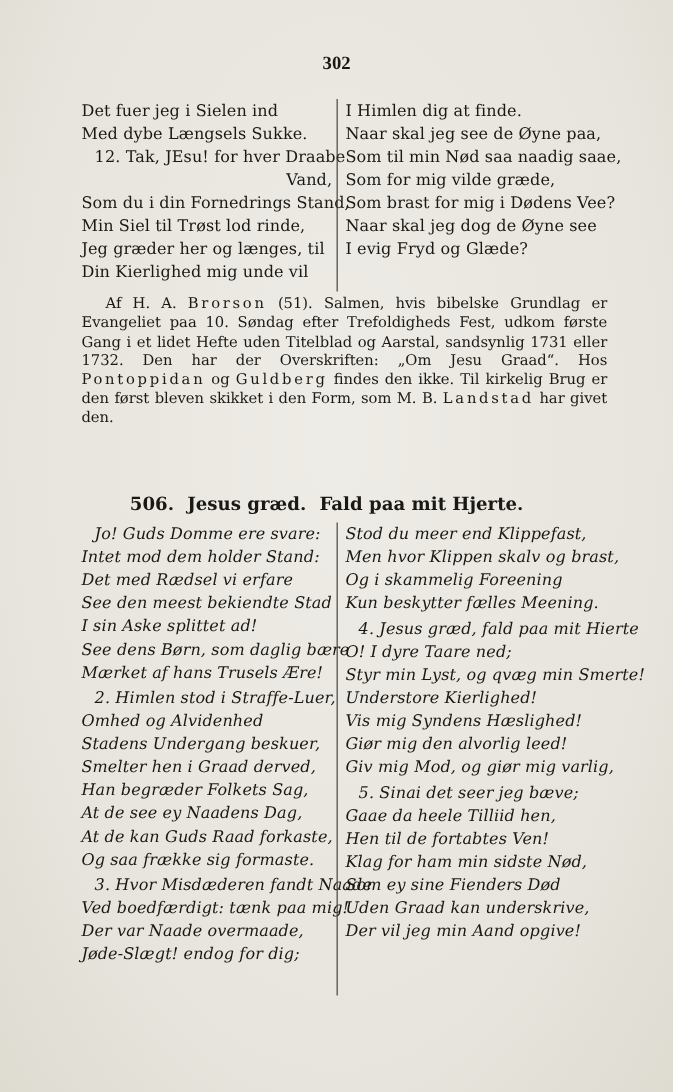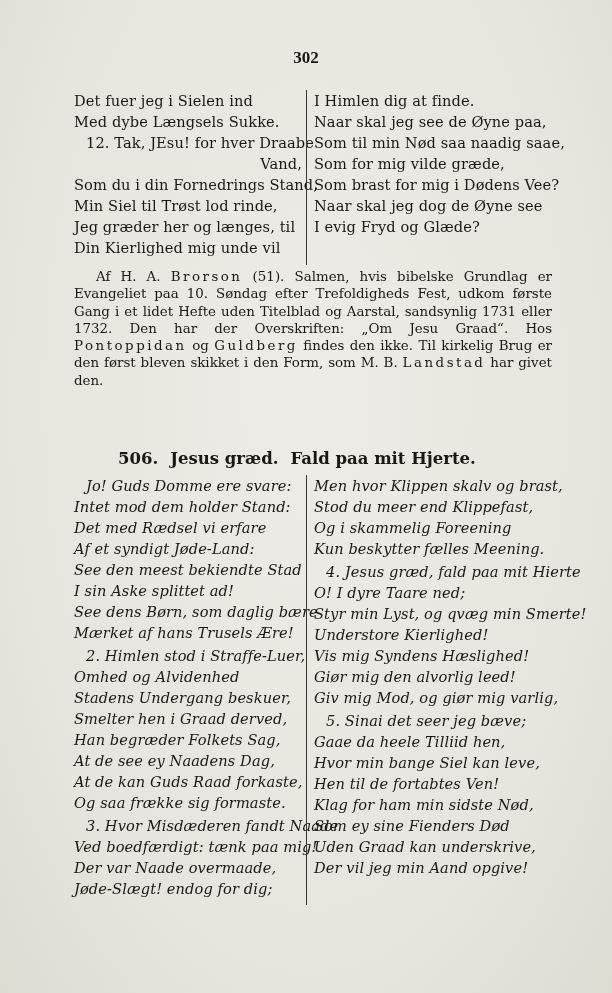--- a/index.html
+++ b/index.html
@@ -77,53 +77,51 @@
 
 <div class="hymn-title">
   <span class="num">506.</span><span>Jesus græd.</span><span class="t2">Fald paa mit Hjerte.</span>
 </div>
 
 <div class="cols" style="top:475px;height:440px;font-style:italic;">
   <div class="col left">
     <div class="line indent">Jo! Guds Domme ere svare:</div>
     <div class="line">Intet mod dem holder Stand:</div>
     <div class="line">Det med Rædsel vi erfare</div>
-    <div class="line">Af et syndigt Jøde-Land:</div>
     <div class="line">See den meest bekiendte Stad</div>
     <div class="line">I sin Aske splittet ad!</div>
     <div class="line">See dens Børn, som daglig bære</div>
     <div class="line">Mærket af hans Trusels Ære!</div>
     <div class="line indent gap">2. Himlen stod i Straffe-Luer,</div>
     <div class="line">Omhed og Alvidenhed</div>
     <div class="line">Stadens Undergang beskuer,</div>
     <div class="line">Smelter hen i Graad derved,</div>
     <div class="line">Han begræder Folkets Sag,</div>
     <div class="line">At de see ey Naadens Dag,</div>
     <div class="line">At de kan Guds Raad forkaste,</div>
     <div class="line">Og saa frække sig formaste.</div>
     <div class="line indent gap">3. Hvor Misdæderen fandt Naade</div>
     <div class="line">Ved boedfærdigt: tænk paa mig!</div>
     <div class="line">Der var Naade overmaade,</div>
     <div class="line">Jøde-Slægt! endog for dig;</div>
   </div>
   <div class="divider" style="height:430px;"></div>
   <div class="col right">
+    <div class="line">Stod du meer end Klippefast,</div>
     <div class="line">Men hvor Klippen skalv og brast,</div>
-    <div class="line">Stod du meer end Klippefast,</div>
     <div class="line">Og i skammelig Foreening</div>
     <div class="line">Kun beskytter fælles Meening.</div>
     <div class="line indent gap">4. Jesus græd, fald paa mit Hierte</div>
     <div class="line">O! I dyre Taare ned;</div>
     <div class="line">Styr min Lyst, og qvæg min Smerte!</div>
     <div class="line">Understore Kierlighed!</div>
     <div class="line">Vis mig Syndens Hæslighed!</div>
     <div class="line">Giør mig den alvorlig leed!</div>
     <div class="line">Giv mig Mod, og giør mig varlig,</div>
     <div class="line indent gap">5. Sinai det seer jeg bæve;</div>
     <div class="line">Gaae da heele Tilliid hen,</div>
-    <div class="line">Hvor min bange Siel kan leve,</div>
     <div class="line">Hen til de fortabtes Ven!</div>
     <div class="line">Klag for ham min sidste Nød,</div>
     <div class="line">Som ey sine Fienders Død</div>
     <div class="line">Uden Graad kan underskrive,</div>
     <div class="line">Der vil jeg min Aand opgive!</div>
   </div>
 </div>
 
 </body></html>

